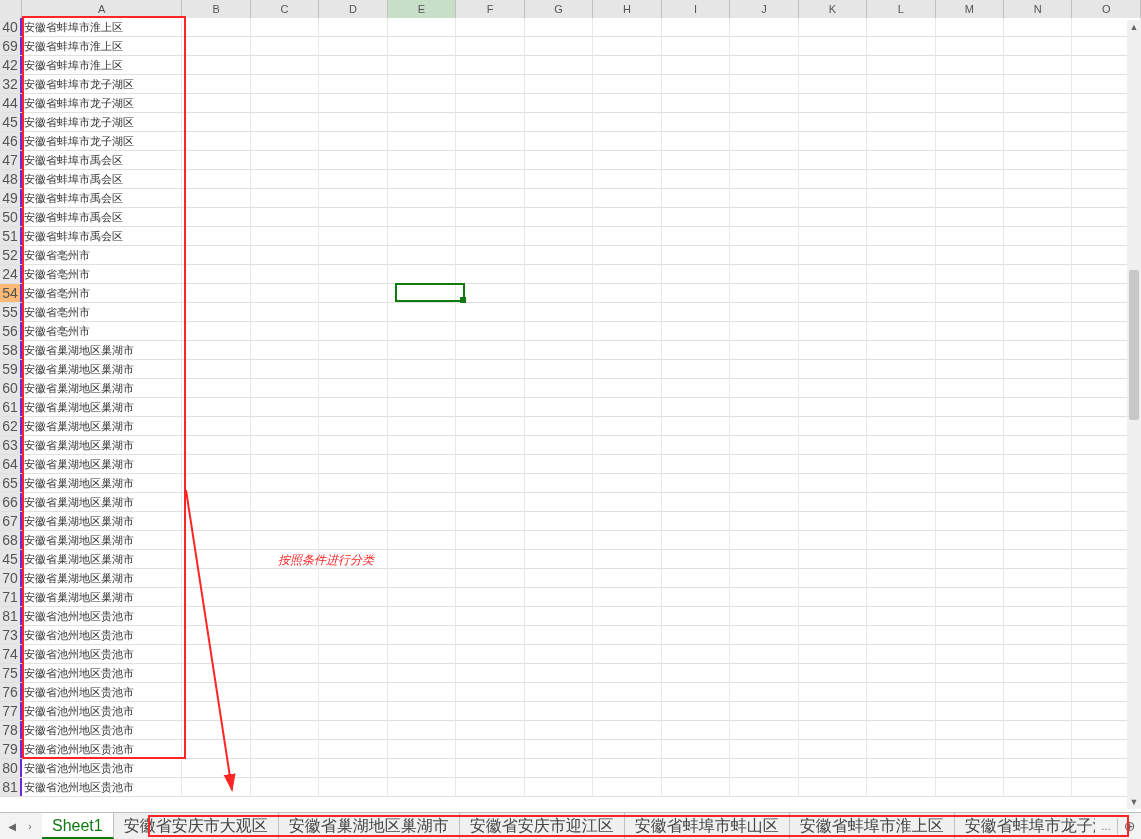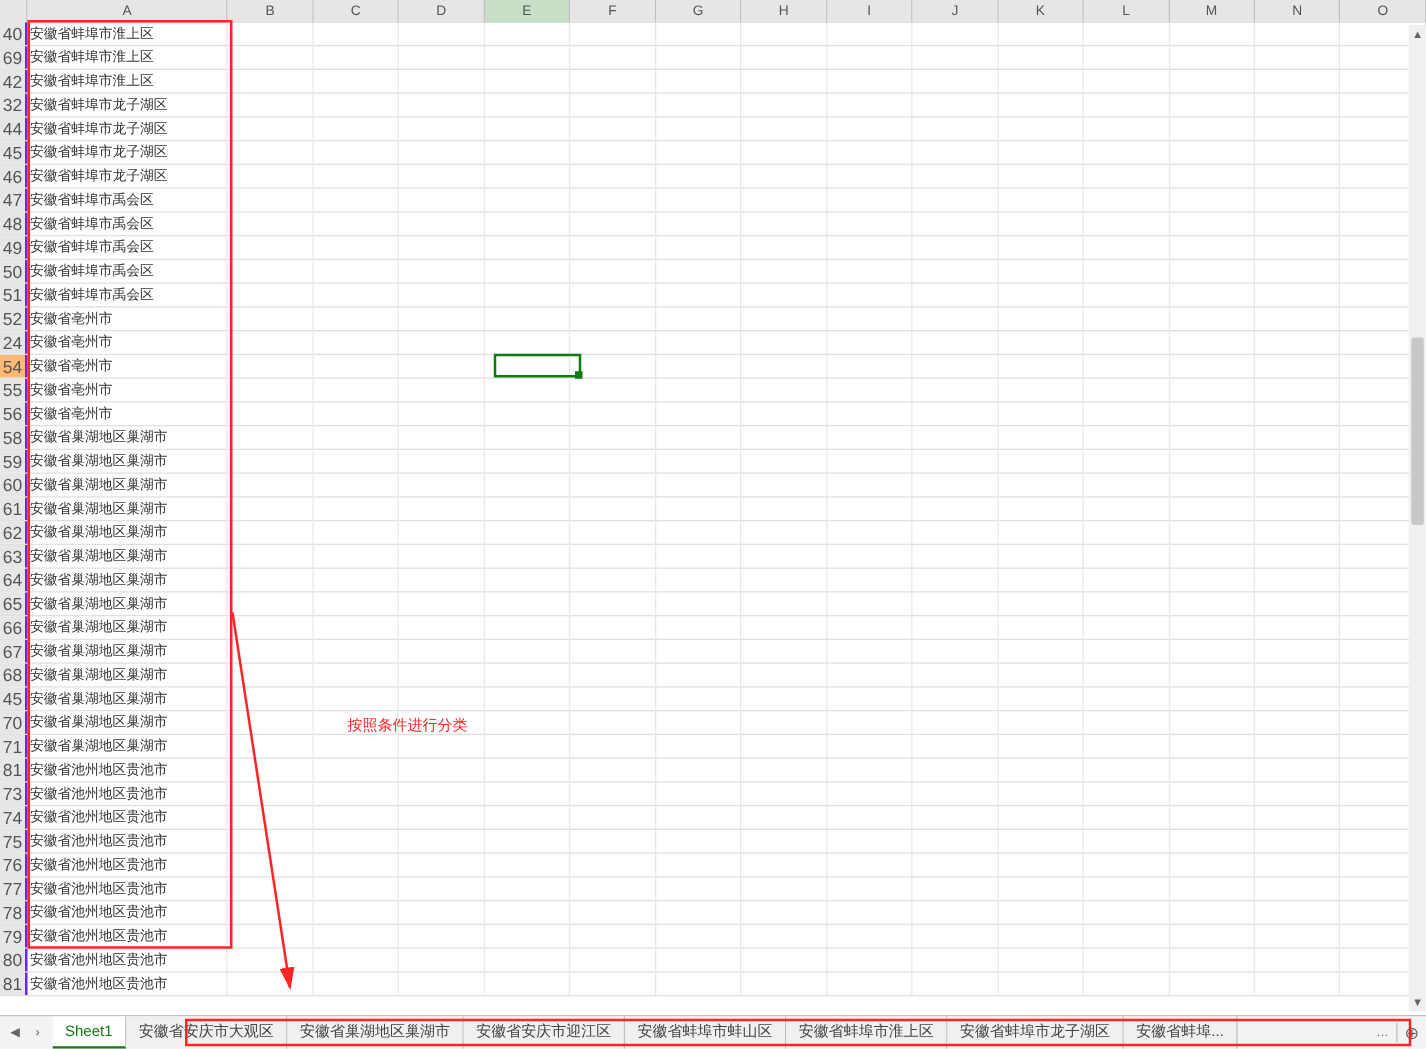--- a/index.html
+++ b/index.html
@@ -149,21 +149,21 @@
   .tabs {
     display: flex;
     height: 100%;
     align-items: stretch;
     flex: 1;
     overflow: hidden;
   }
   .tab {
     padding: 0 10px;
     line-height: 25px;
-    font-size: 12px;
+    font-size: 16px;
     color: #444;
     border-right: 1px solid #c0c0c0;
     background: #f0f0f0;
     white-space: nowrap;
     cursor: pointer;
     position: relative;
   }
   .tab.active {
     background: #ffffff;
     border-bottom: 2px solid #0f7b0f;
@@ -985,21 +985,21 @@
       <div class="cell std"></div>
     </div>
   </div>
 
 <div class="active-cell" id="active-cell" style="left: 395px; top: 283px; width: 70px; height: 19px;">
   <div class="active-handle"></div>
 </div>
 
 <div class="annot-box-a" style="top:16px; left:22px; width:164px; height:743px;"></div>
 
-<div class="annot-text" style="top:572px; left:278px;">按照条件进行分类</div>
+<div class="annot-text" style="top:552px; left:278px;font-style:italic;">按照条件进行分类</div>
 
 <svg class="annot-arrow" style="top:0; left:0;" width="1141" height="839">
   <defs>
     <marker id="ah" markerWidth="10" markerHeight="10" refX="8" refY="3" orient="auto">
       <path d="M0,0 L0,6 L9,3 z" fill="#ff2525"></path>
     </marker>
   </defs>
   <line x1="186" y1="490" x2="232" y2="790" stroke="#ff2525" stroke-width="2" marker-end="url(#ah)"></line>
 </svg>
 

